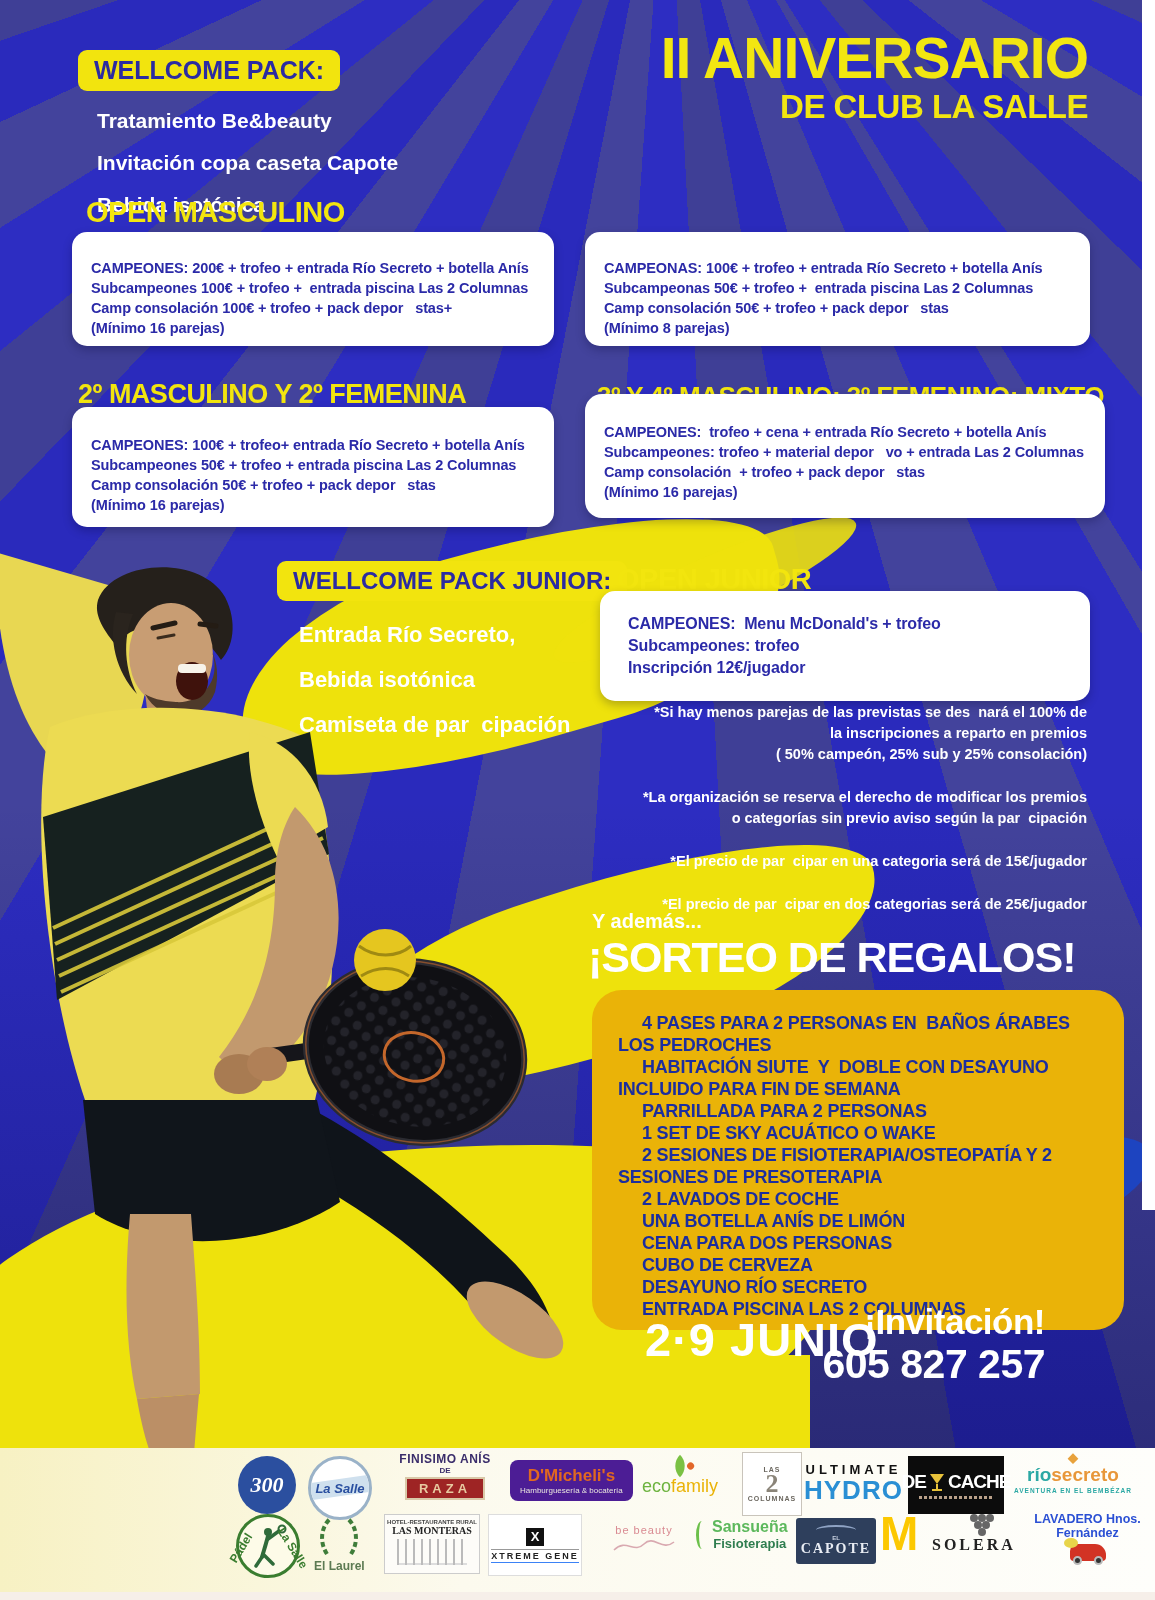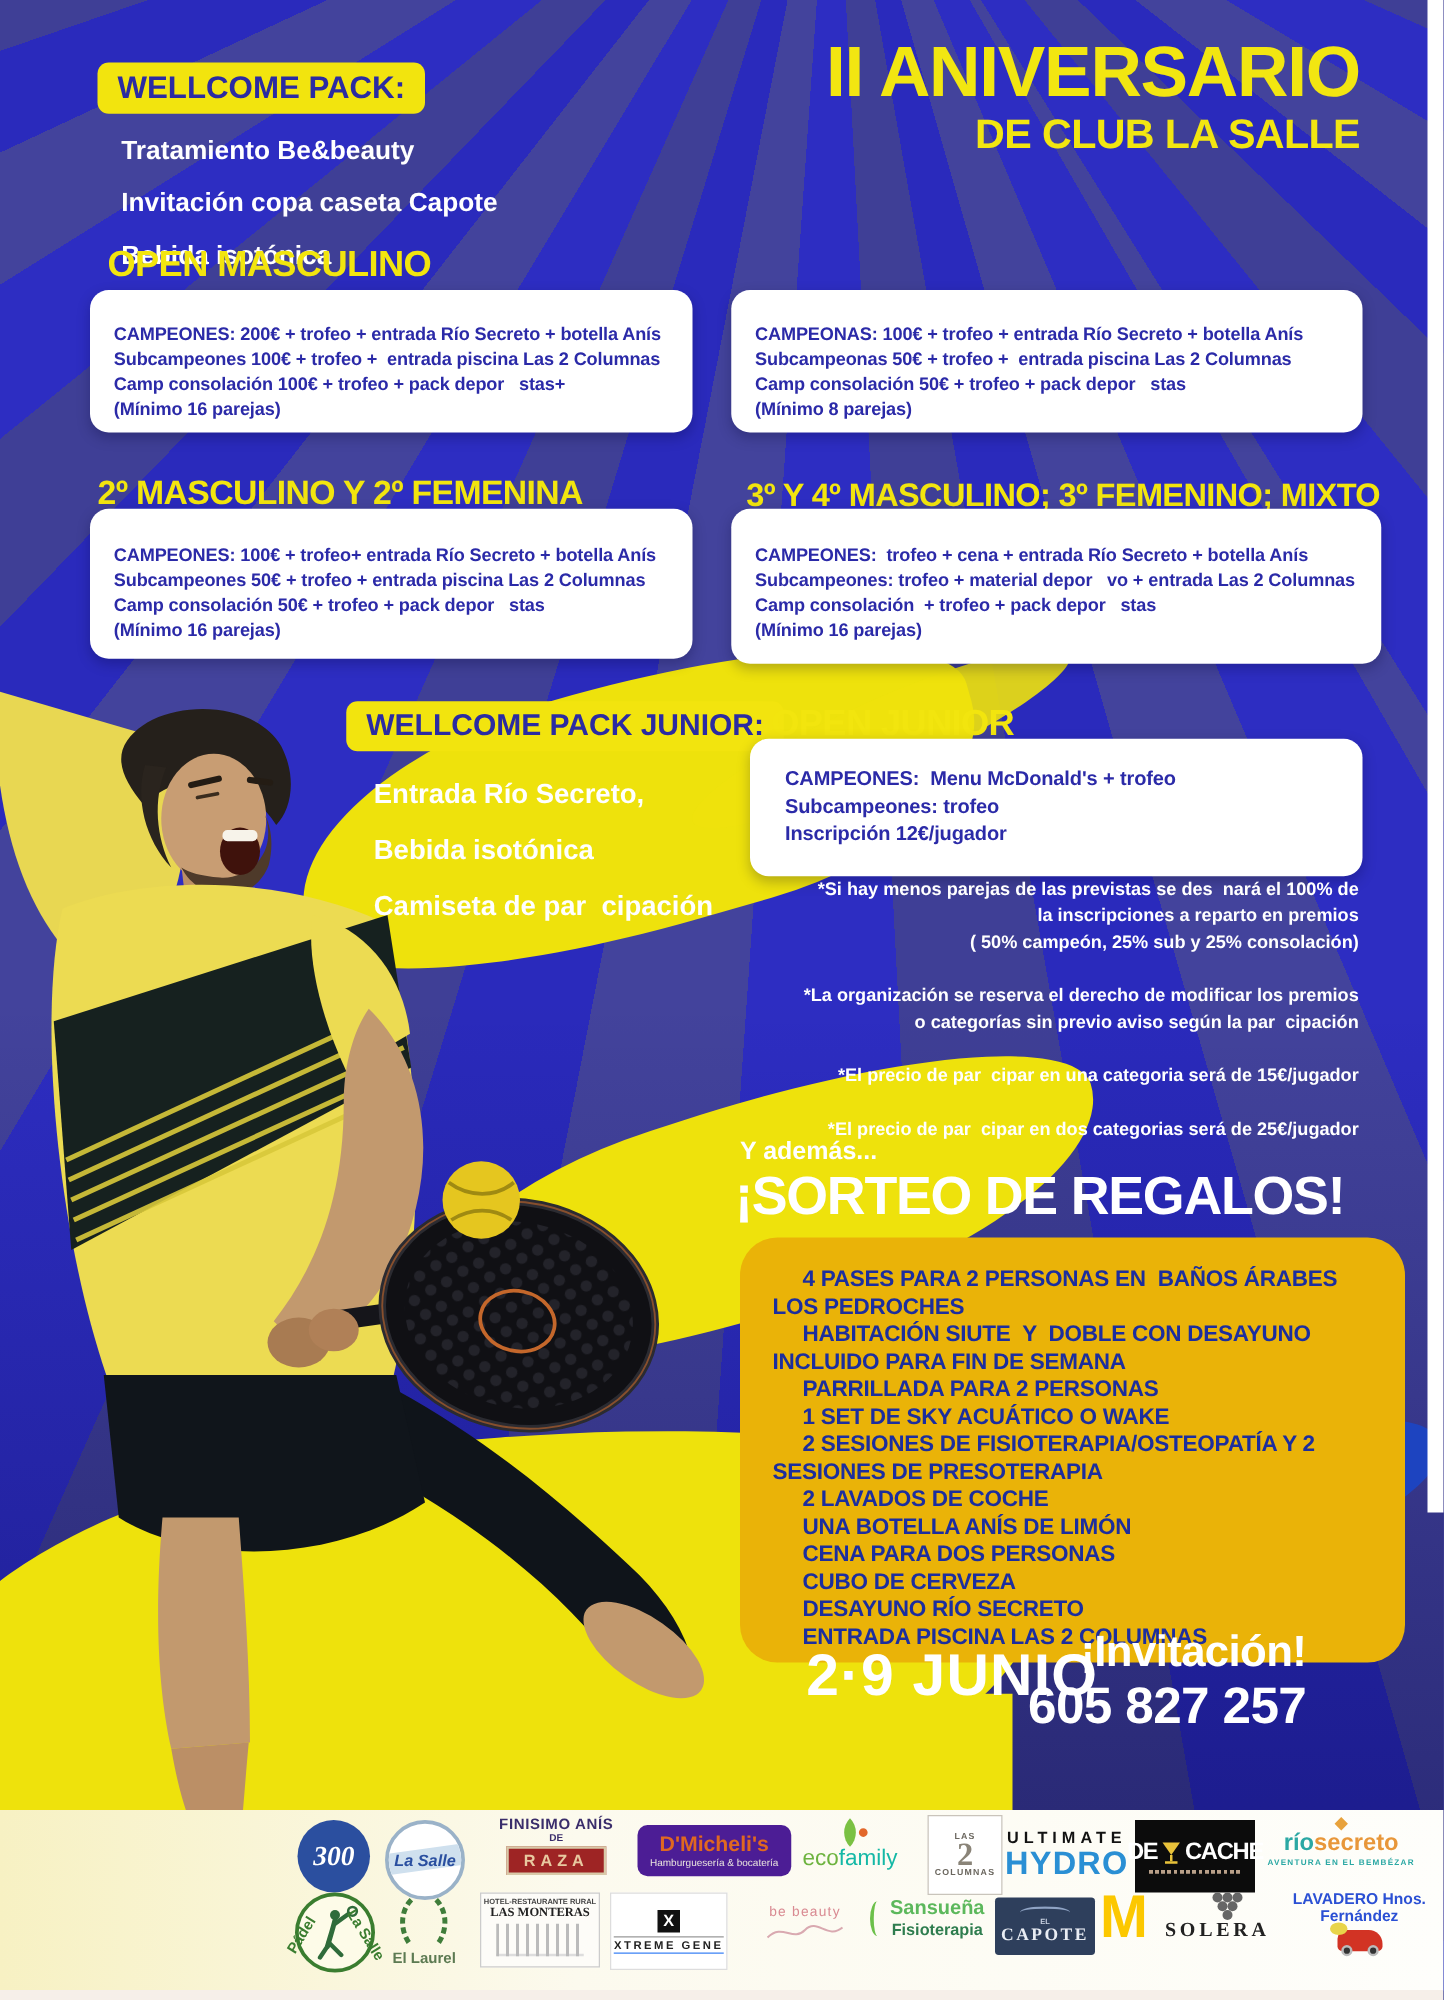--- a/index.html
+++ b/index.html
@@ -86,21 +86,21 @@
   .fin-raza{background:#9e2424;border:2px solid #d9c9a8;color:#e8c9a0;font-size:13px;
     letter-spacing:4px;padding:2px 12px;margin-top:2px;}
   .dmich{background:#4c1d95;border-radius:8px;padding:6px 10px;}
   .dmich .d1{color:#e06820;font-size:17px;}
   .dmich .d2{color:#e9e4de;font-size:8px;font-weight:400;}
   .eco-leaf{width:16px;height:16px;background:#7ac143;border-radius:0 100% 0 100%;
     transform:rotate(45deg);margin-bottom:2px;position:relative;}
   .eco-leaf:after{content:"";position:absolute;right:-3px;top:-3px;width:7px;height:7px;
     background:#e2672a;border-radius:50%;}
   .eco-t1{font-size:18px;color:#6db33f;}
-  .eco-t1 span{color:#14b8a6;font-weight:400;}
+  .eco-t1 span{color:#eab308;font-weight:400;}
   .col-box{background:#fff;border:1px solid #c9c4bb;width:58px;height:62px;
     display:flex;flex-direction:column;align-items:center;justify-content:center;}
   .col-las{font-size:7px;color:#6b675f;letter-spacing:1px;}
   .col-2{font-family:"Liberation Serif",serif;font-size:26px;color:#8a8478;line-height:22px;}
   .col-nm{font-size:7px;color:#6b675f;letter-spacing:1px;}
   .uh1{color:#121212;font-size:13px;letter-spacing:4px;}
   .uh2{color:#2a8fd4;font-size:26px;letter-spacing:1px;line-height:26px;}
   .cache{background:#0c0c0c;width:96px;height:58px;display:flex;flex-direction:column;
     align-items:center;justify-content:center;gap:3px;}
   .cache-row{display:flex;align-items:center;gap:4px;color:#fff;font-size:19px;letter-spacing:-1px;}
@@ -268,21 +268,21 @@
 
   <div class="abs h-yellow t" style="left:78px;top:379px;font-size:27px;">2º MASCULINO Y 2º FEMENINA</div>
   <div class="abs white-card" style="left:72px;top:407px;width:482px;height:120px;">
     <div class="card-text t" style="padding:28px 14px 0 19px;">CAMPEONES: 100€ + trofeo+ entrada Río Secreto + botella Anís
 Subcampeones 50€ + trofeo + entrada piscina Las 2 Columnas
 Camp consolación 50€ + trofeo + pack depor   stas
 (Mínimo 16 parejas)</div>
   </div>
 
   <div class="abs h-yellow t" style="left:597px;top:381px;font-size:26px;">3º Y 4º MASCULINO; 3º FEMENINO; MIXTO</div>
-  <div class="abs white-card" style="left:585px;top:407px;width:520px;height:124px;">
+  <div class="abs white-card" style="left:585px;top:394px;width:520px;height:124px;border-radius:17px;">
     <div class="card-text t" style="padding:28px 12px 0 19px;">CAMPEONES:  trofeo + cena + entrada Río Secreto + botella Anís
 Subcampeones: trofeo + material depor   vo + entrada Las 2 Columnas
 Camp consolación  + trofeo + pack depor   stas
 (Mínimo 16 parejas)</div>
   </div>
 
   <div class="abs yellow-box" style="left:277px;top:561px;padding:6px 16px;font-size:24px;">
     <span class="t">WELLCOME PACK JUNIOR:</span>
   </div>
   <div class="abs white-items t" style="left:299px;top:612px;line-height:45px;font-size:22px;"><span>Entrada Río Secreto,</span>

